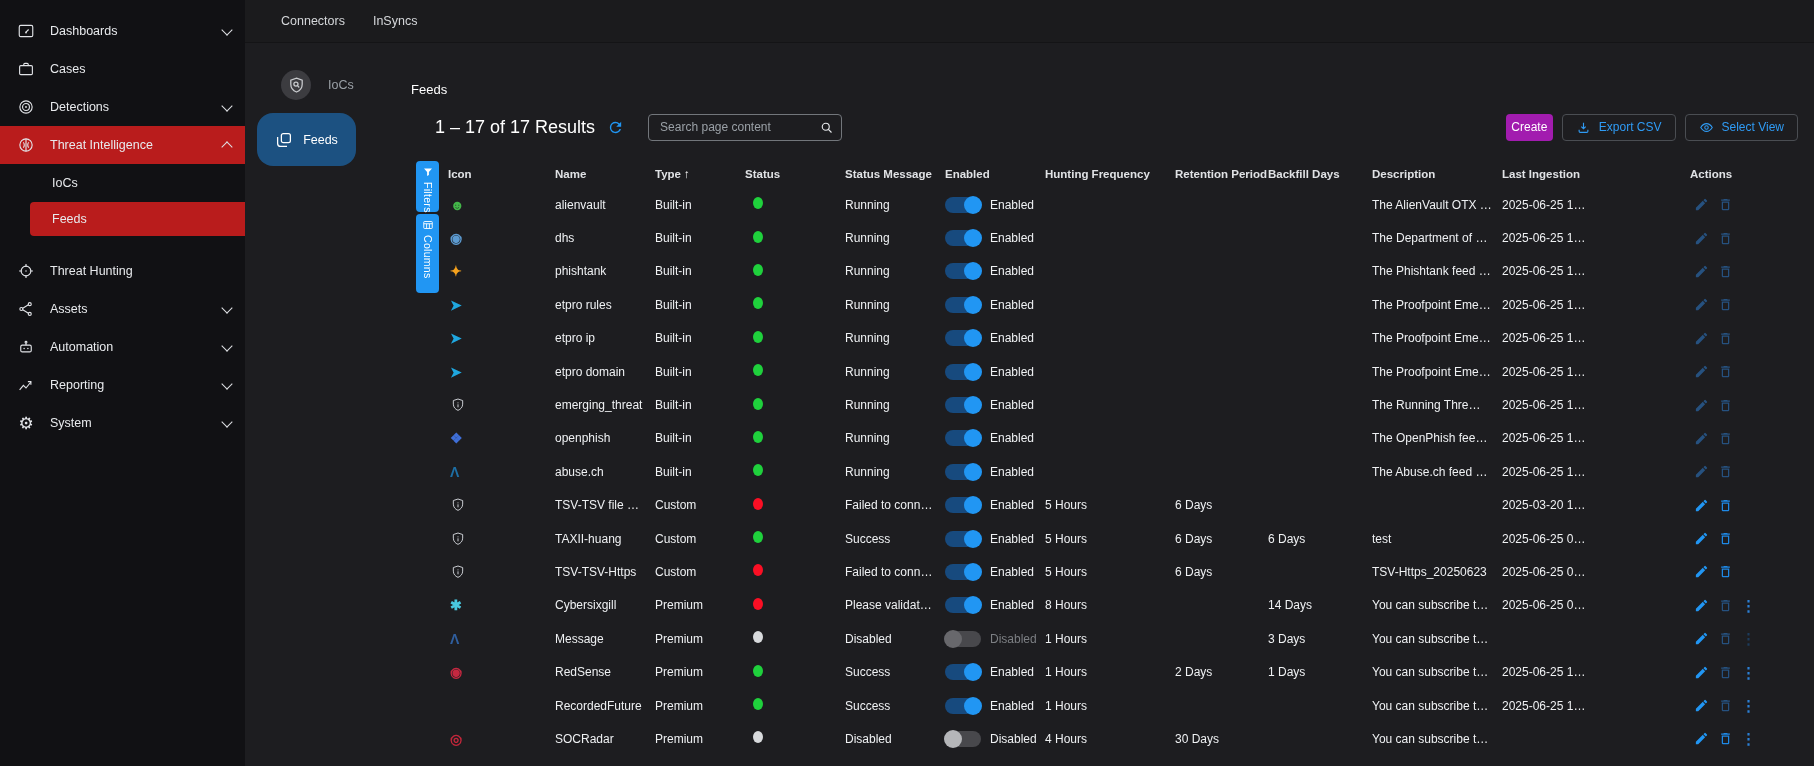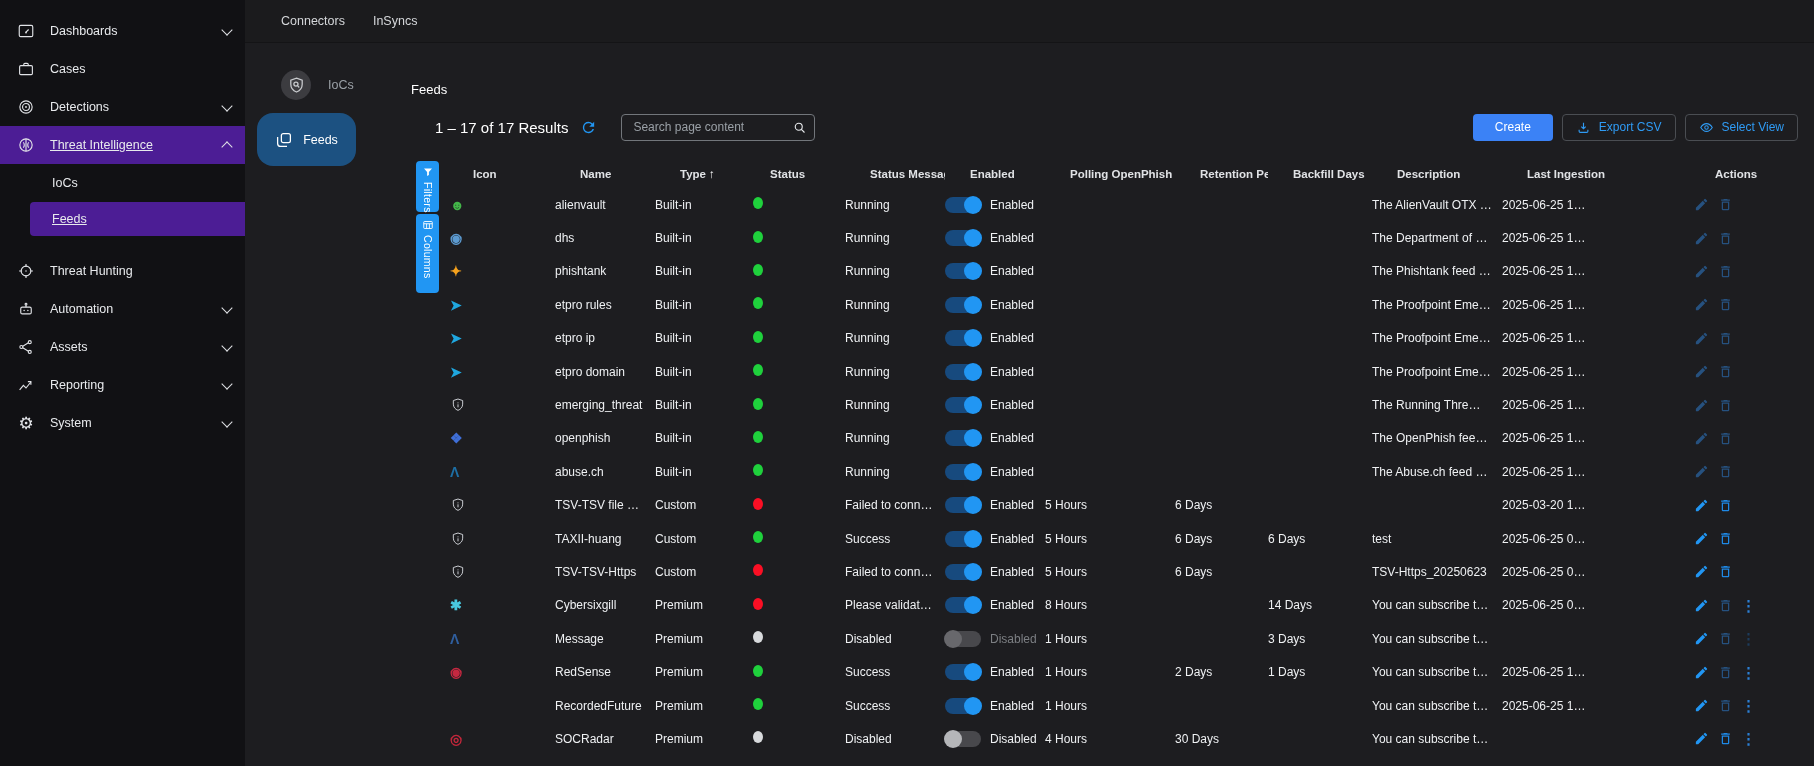--- a/index.html
+++ b/index.html
@@ -9,21 +9,21 @@
 
   
   .sidebar{position:absolute;left:0;top:0;width:245px;height:766px;background:#111114;z-index:3;}
   .side-list{padding-top:12px;}
   .side-item{display:flex;align-items:center;height:38px;padding:0 14px 0 15px;
              color:#e8eaed;font-size:12.5px;cursor:pointer;}
   .side-item .sicon{width:22px;display:flex;justify-content:center;align-items:center;color:#e2e4e8;}
   .side-item .sicon svg{width:18px;height:18px;display:block;}
   .side-item .sicon.glyph{font-size:17px;line-height:1;}
   .side-item .slabel{margin-left:13px;flex:1;white-space:nowrap;}
-  .side-item.active{background:#4c1d95;text-decoration:underline;}
+  .side-item.active{background:#b91c1c;}
   .side-item.sub{padding-left:52px;}
   .side-item.sub .slabel{margin-left:0;}
   .side-item.sub.active{margin-left:30px;padding-left:22px;height:34px;border-radius:4px 0 0 4px;}
   .chev{width:7px;height:7px;border-right:1.7px solid #dfe1e5;border-bottom:1.7px solid #dfe1e5;flex:none;}
   .chev.down{transform:rotate(45deg);margin-top:-3px;}
   .chev.up{transform:rotate(-135deg);margin-top:4px;}
 
   
   .main{position:absolute;left:245px;top:0;right:0;height:766px;background:#1d1d20;}
   .tabbar{height:42px;background:#1b1b1d;display:flex;align-items:stretch;padding-left:22px;
@@ -43,53 +43,53 @@
                align-items:center;justify-content:center;color:#c9cbce;}
   .iocs-circle svg{width:19px;height:19px;display:block;}
   .feeds-pill{position:absolute;left:12px;top:71px;width:99px;height:53px;border-radius:16px;
               background:#1c5181;color:#fff;display:flex;align-items:center;justify-content:center;
               gap:10px;font-size:12.5px;cursor:pointer;}
   .feeds-pill svg{width:18px;height:18px;display:block;}
 
   
   .page-title{position:absolute;left:166px;top:40px;color:#fff;font-size:13px;}
   .toolbar{position:absolute;left:190px;top:70px;right:16px;height:30px;display:flex;align-items:center;}
-  .results{color:#fff;font-size:15px;white-space:nowrap;}
+  .results{color:#fff;font-size:18px;white-space:nowrap;}
   .refresh{margin-left:12px;color:#2196f3;width:17px;height:17px;cursor:pointer;}
   .refresh svg{width:17px;height:17px;display:block;}
   .search-box{margin-left:24px;width:176px;height:25px;border:1px solid #72767b;border-radius:4px;
               display:flex;align-items:center;padding:0 7px 0 9px;background:transparent;}
   .search-box input{flex:1;min-width:0;background:transparent;border:none;outline:none;
                     color:#ec4899;font-size:12px;}
   .search-box input::placeholder{color:#9aa0a6;}
   .search-ic{color:#e8eaed;width:15px;height:15px;}
   .search-ic svg{width:15px;height:15px;display:block;}
   .spacer{flex:1;}
   .btn{height:27px;border-radius:4px;display:flex;align-items:center;justify-content:center;
        font-size:12px;cursor:pointer;border:none;font-family:inherit;}
-  .btn-create{width:80px;background:#3b82f6;color:#fff;}
+  .btn-create{width:47px;background:#a21caf;color:#fff;}
   .btn-outline{border:1px solid #4a4d52;color:#2f9bf4;background:transparent;padding:0 13px;
                margin-left:9px;gap:8px;}
   .bicon{display:flex;}
   .bicon svg{width:15px;height:15px;display:block;}
 
   
   .vbtn{position:absolute;width:23px;background:#2196f3;border-radius:4px;color:#fff;display:flex;
         flex-direction:column;align-items:center;padding-top:5px;gap:4px;cursor:pointer;z-index:2;}
   .vbtn-filters{left:171px;top:119px;height:46px;}
   .vbtn-columns{left:171px;top:172px;height:74px;}
   .vbtn .vicon svg{width:12px;height:12px;display:block;}
   .vbtn .vlabel{writing-mode:vertical-rl;font-size:10.5px;letter-spacing:.3px;}
 
   
   .table{position:absolute;left:195px;top:118px;right:0;bottom:0;overflow:hidden;}
   .thead,.trow{display:grid;padding-left:8px;align-items:center;
       grid-template-columns:107px 100px 90px 100px 100px 100px 130px 93px 104px 130px 188px 110px;}
   .thead{height:28px;color:#e0e2e5;font-size:11.5px;font-weight:bold;}
-  .th{white-space:nowrap;overflow:hidden;display:flex;gap:3px;margin-left:25px;}
+  .th{white-space:nowrap;overflow:hidden;display:flex;gap:3px;}
   .sort{font-weight:bold;color:#fff;}
   .trow{height:33.4px;color:#eff1f3;font-size:12px;}
   .cell{white-space:nowrap;overflow:hidden;text-overflow:clip;}
   .icon-cell{display:flex;align-items:center;padding-left:2px;}
   .feed-glyph{font-size:14px;font-weight:bold;line-height:1;}
   .feed-glyph svg{width:16px;height:16px;display:block;}
   .dot{width:10px;height:12px;border-radius:50%;display:inline-block;margin-left:8px;}
   .enabled-cell{display:flex;align-items:center;overflow:visible;}
   .toggle{width:36px;height:16px;border-radius:9px;position:relative;flex:none;cursor:pointer;}
   .toggle .knob{position:absolute;top:-1px;width:18px;height:18px;border-radius:50%;}
@@ -169,40 +169,40 @@
               <circle cx="12" cy="12" r="6.5"></circle>
               <path d="M12 2.8v4M12 17.2v4M2.8 12h4M17.2 12h4"></path>
               <circle cx="12" cy="12" r="1" fill="currentColor" stroke="none"></circle>
             </svg>
           </span>
           <span class="slabel">Threat Hunting</span>
         </div>
         <div class="side-item">
           <span class="sicon">
             <svg viewBox="0 0 24 24" fill="none" stroke="currentColor" stroke-width="1.5">
+              <circle cx="5.8" cy="12" r="2"></circle>
+              <circle cx="17" cy="5.5" r="2"></circle>
+              <circle cx="17" cy="18.5" r="2"></circle>
+              <path d="M7.7 11L15.2 6.4M7.7 13L15.2 17.6"></path>
+            </svg>
+          </span>
+          <span class="slabel">Assets</span>
+          <span class="chev down"></span>
+        </div>
+        <div class="side-item">
+          <span class="sicon">
+            <svg viewBox="0 0 24 24" fill="none" stroke="currentColor" stroke-width="1.5">
               <rect x="5" y="9.5" width="14" height="9" rx="2"></rect>
               <circle cx="9.5" cy="14" r="1" fill="currentColor" stroke="none"></circle>
               <circle cx="14.5" cy="14" r="1" fill="currentColor" stroke="none"></circle>
               <path d="M12 9.5V6.8"></path>
               <circle cx="12" cy="5.5" r="1.2"></circle>
             </svg>
           </span>
           <span class="slabel">Automation</span>
-          <span class="chev down"></span>
-        </div>
-        <div class="side-item">
-          <span class="sicon">
-            <svg viewBox="0 0 24 24" fill="none" stroke="currentColor" stroke-width="1.5">
-              <circle cx="5.8" cy="12" r="2"></circle>
-              <circle cx="17" cy="5.5" r="2"></circle>
-              <circle cx="17" cy="18.5" r="2"></circle>
-              <path d="M7.7 11L15.2 6.4M7.7 13L15.2 17.6"></path>
-            </svg>
-          </span>
-          <span class="slabel">Assets</span>
           <span class="chev down"></span>
         </div>
         <div class="side-item">
           <span class="sicon">
             <svg viewBox="0 0 24 24" fill="none" stroke="currentColor" stroke-width="1.5">
               <path d="M3.5 18.5l5-6 3.5 3.5 6.5-8"></path>
               <path d="M14.5 7.5h4v4"></path>
             </svg>
           </span>
           <span class="slabel">Reporting</span>
@@ -322,21 +322,21 @@
             <div class="th">
               <span>Status</span>
             </div>
             <div class="th">
               <span>Status Message</span>
             </div>
             <div class="th">
               <span>Enabled</span>
             </div>
             <div class="th">
-              <span>Polling OpenPhish</span>
+              <span>Hunting Frequency</span>
             </div>
             <div class="th">
               <span>Retention Period</span>
             </div>
             <div class="th">
               <span>Backfill Days</span>
             </div>
             <div class="th">
               <span>Description</span>
             </div>

